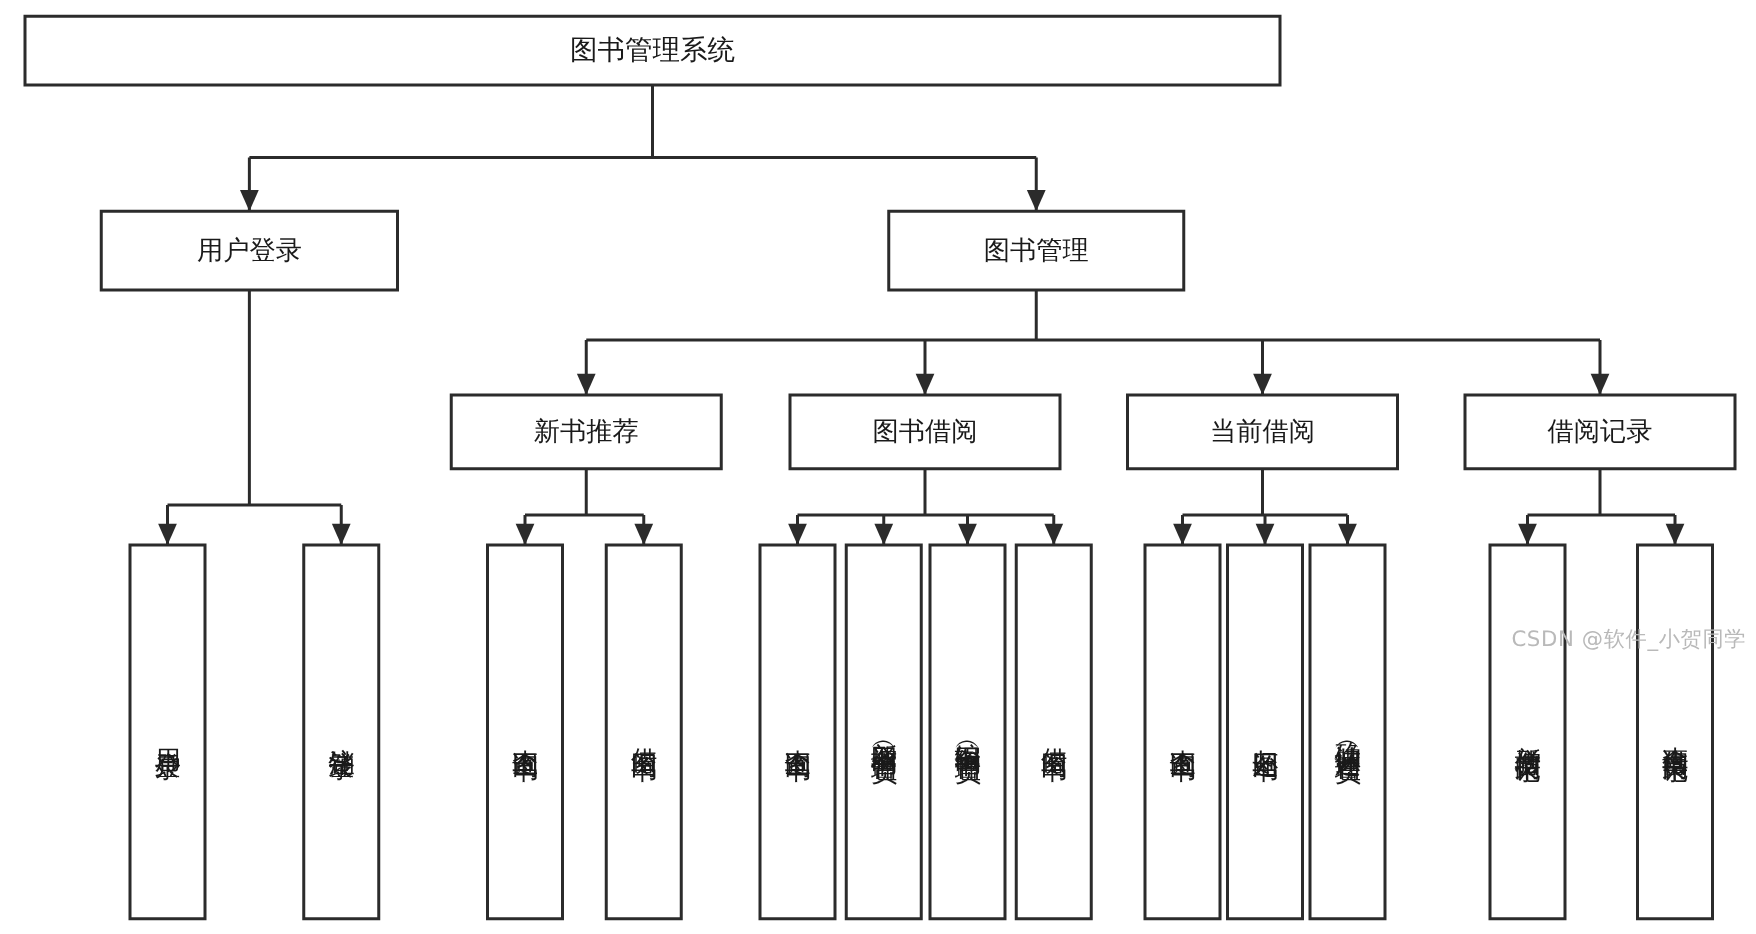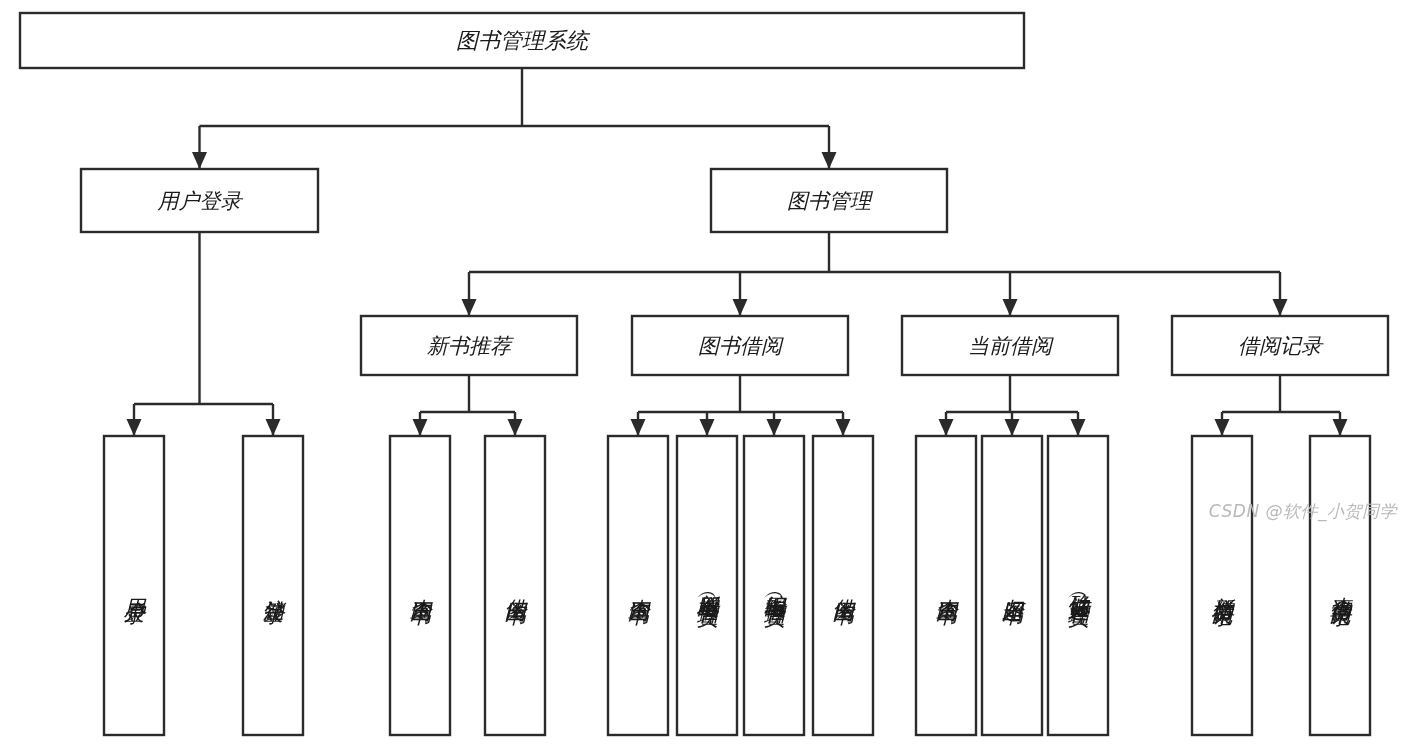--- a/index.html
+++ b/index.html
@@ -11,21 +11,20 @@
     width: 1405px;
     height: 747px;
     font-family: "DejaVu Sans", "Liberation Sans", sans-serif;
     overflow: hidden;
   }
   #diagram-root {
     position: relative;
     width: 1405px;
     height: 529px;
     background: #ffffff;
-    font-style: italic;
   }
   svg.flow {
     position: absolute;
     left: 0;
     top: 0;
     width: 1405px;
     height: 747px;
   }
   .node-rect {
     fill: #ffffff;

